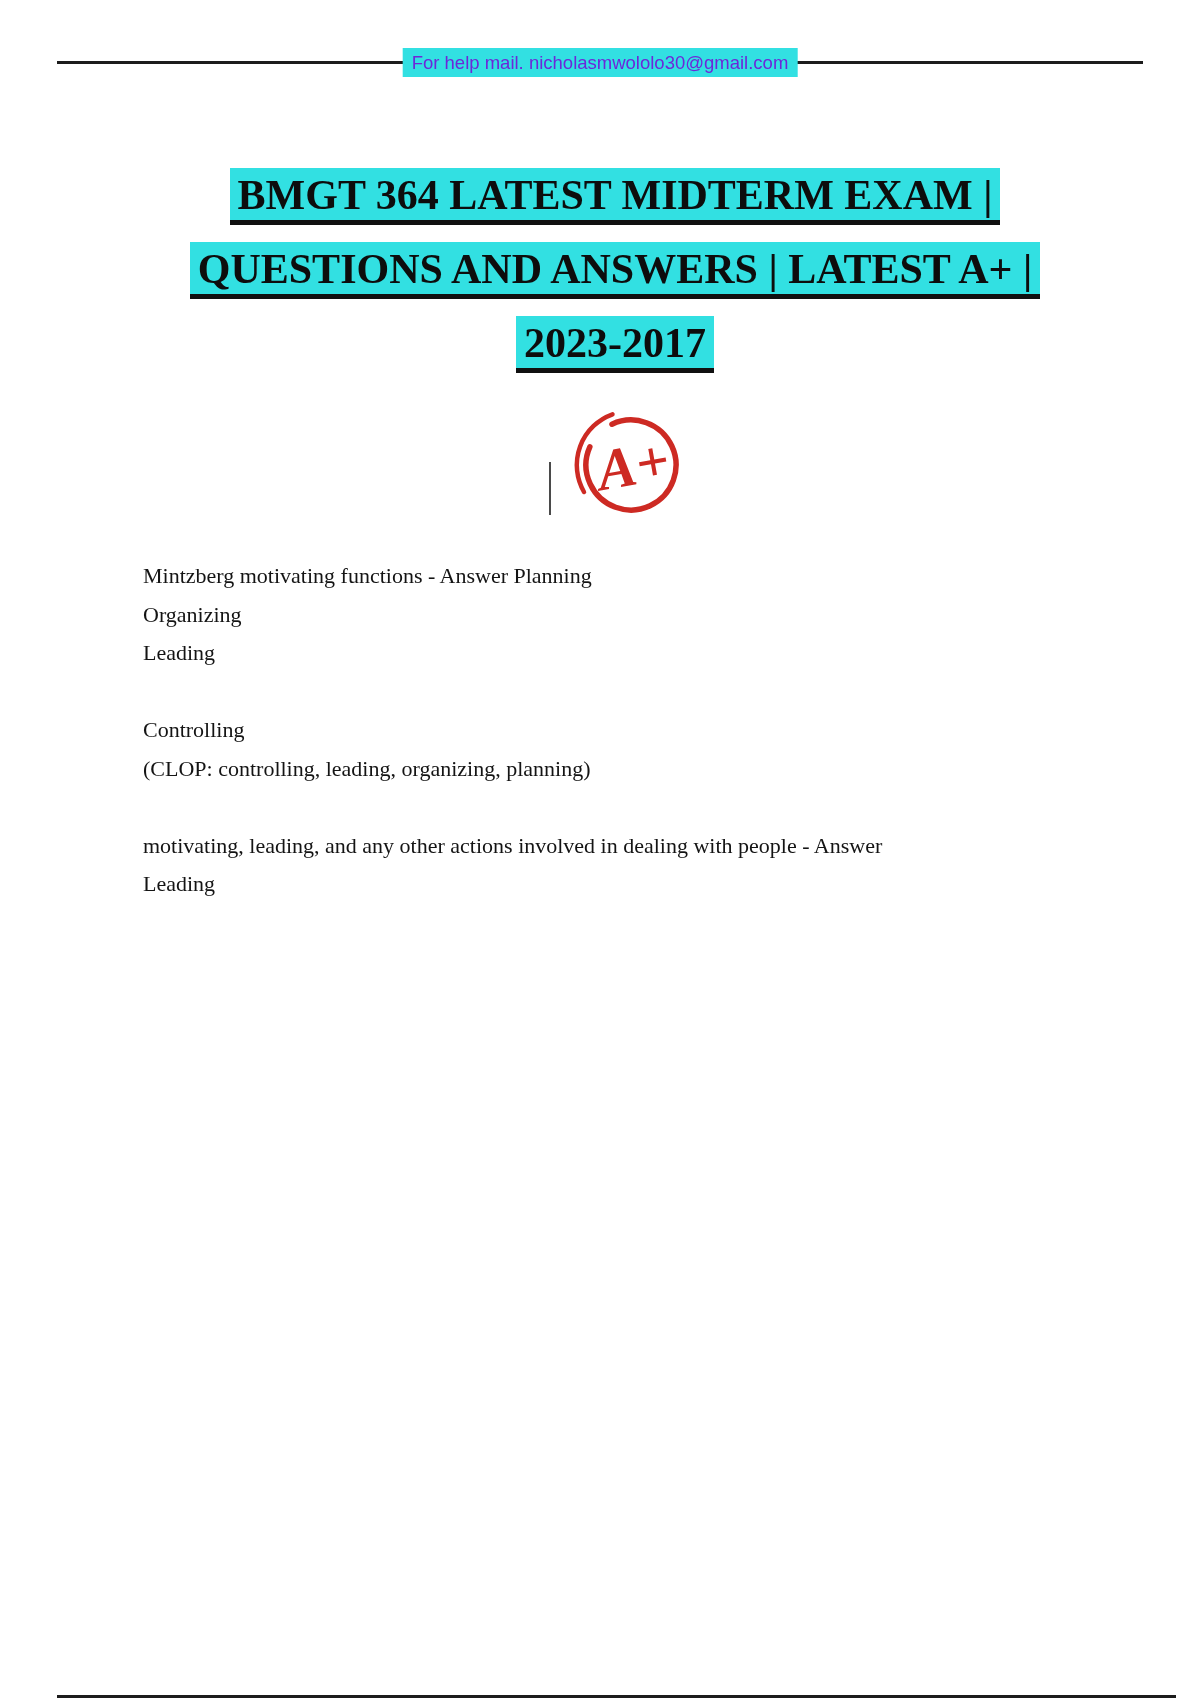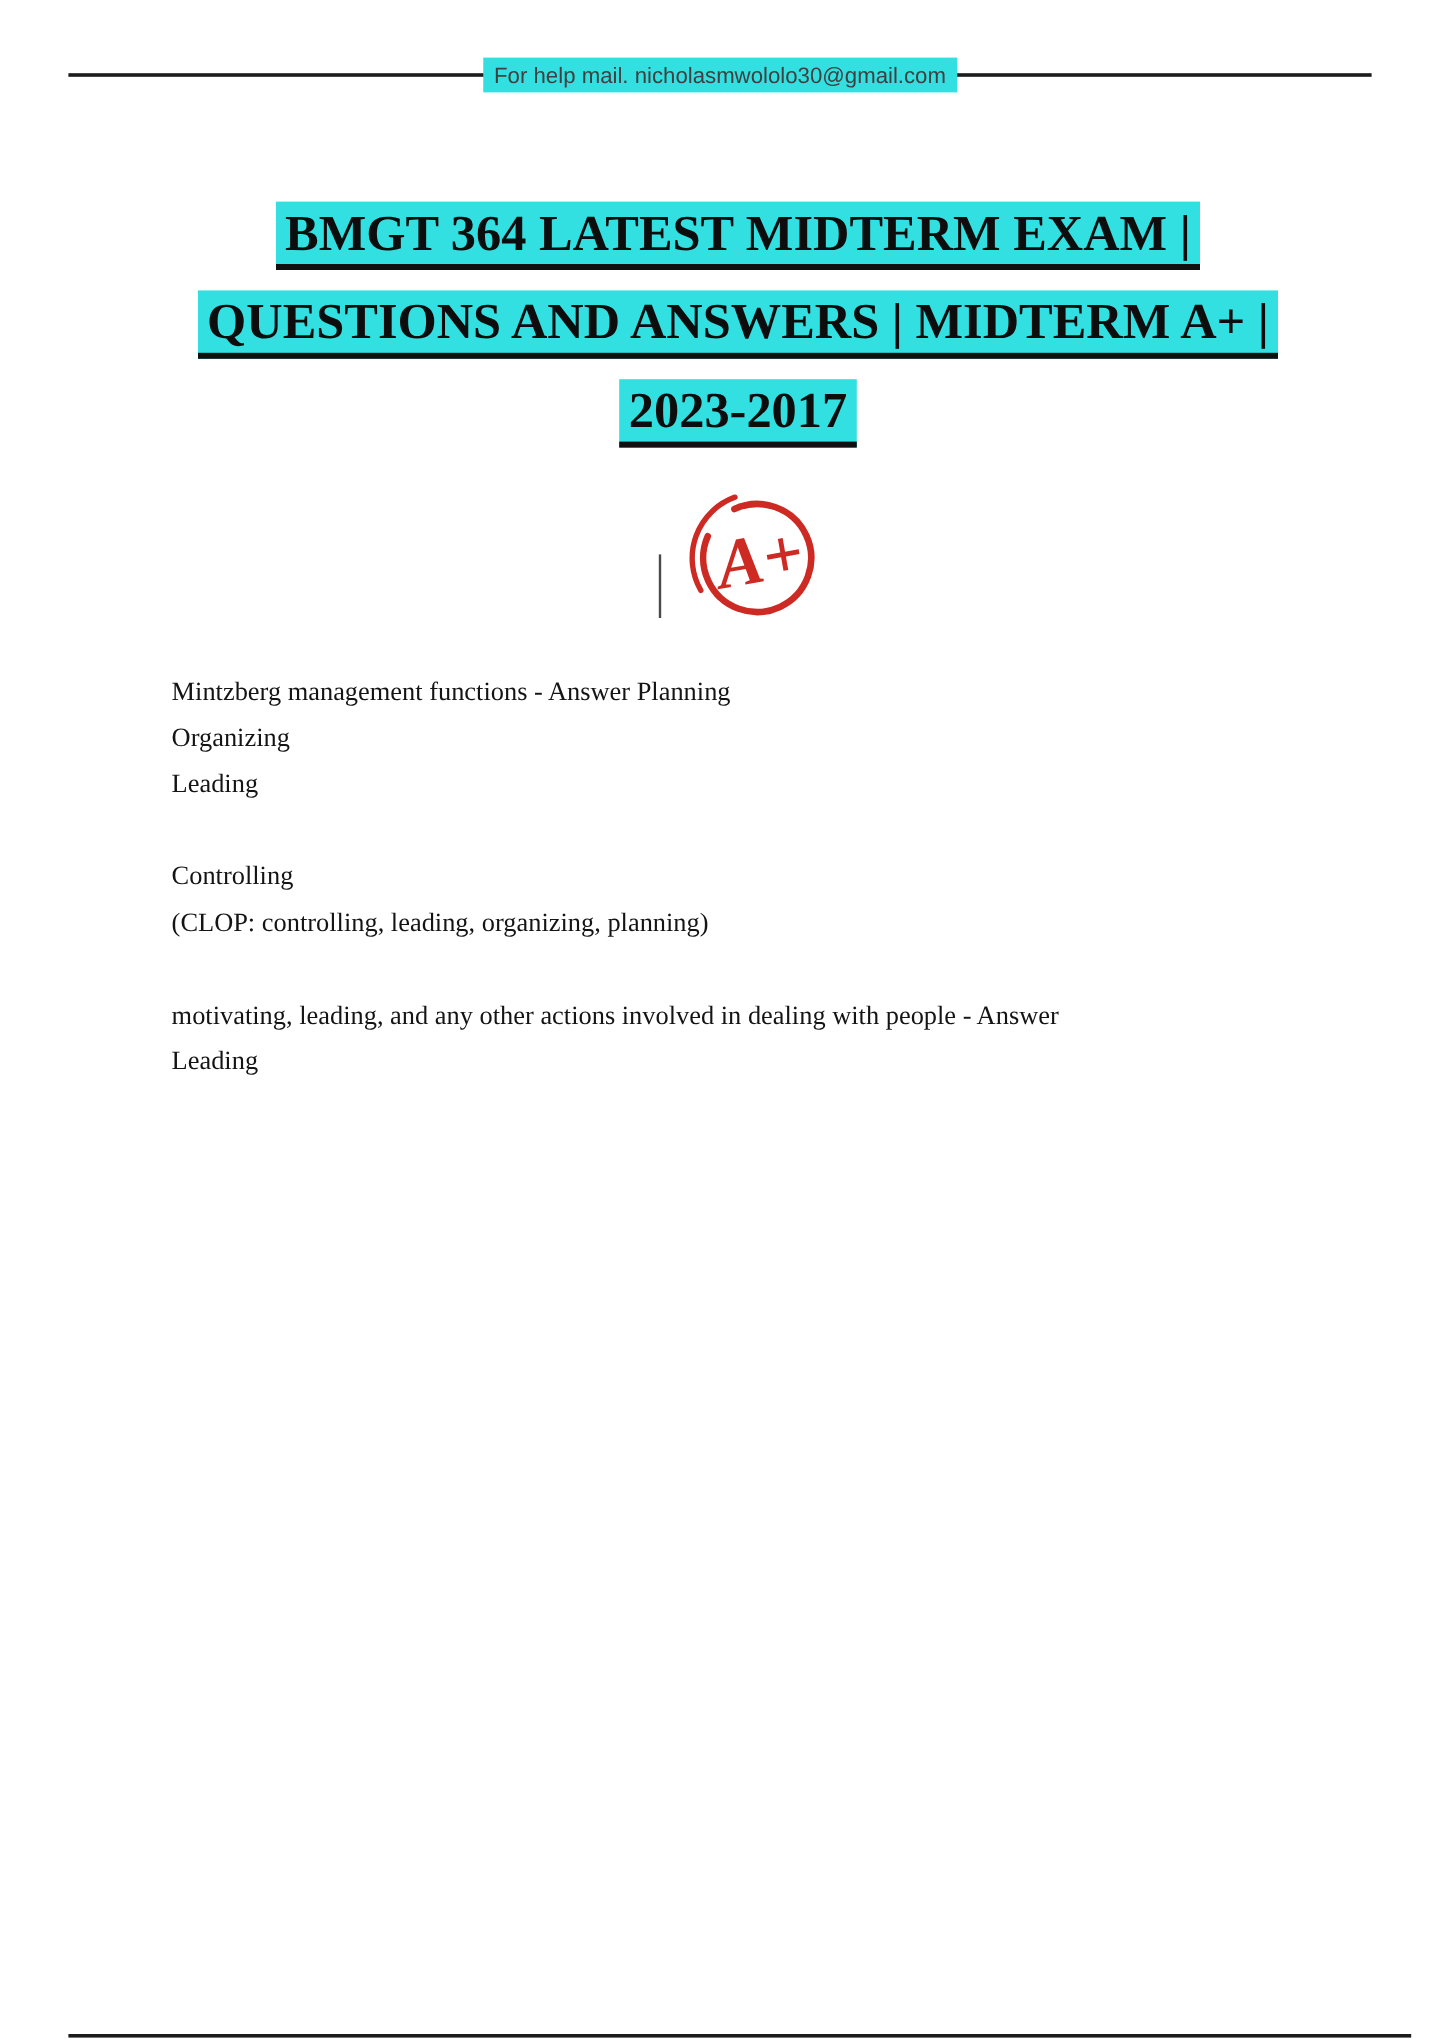--- a/index.html
+++ b/index.html
@@ -24,21 +24,21 @@
     background:var(--rule-black,#1c1c1c);
   }
   .rule.header{left:57px;top:61px;width:1086px;}
   .rule.footer{left:57px;top:1695px;width:1119px;}
   .help-label{
     position:absolute;top:48px;left:600px;
     transform:translateX(-50%);
     background:var(--highlight-cyan,#32e0e2);
     font-family:"Liberation Sans","DejaVu Sans",sans-serif;
     font-size:18.5px;line-height:21px;
-    color:#404040;
+    color:#6d28d9;
     padding:4px 9px;
     white-space:nowrap;
     z-index:2;
     text-align:center;
   }
   .title-block{
     position:absolute;top:168px;left:0;width:1196px;
     padding-left:34px;
     text-align:center;
   }
@@ -79,37 +79,37 @@
 <div class="page">
 
   <div class="rule header"></div>
   <div class="help-label">For help mail. nicholasmwololo30@gmail.com</div>
 
   <div class="title-block">
     <div class="t-line">
       <span class="hl">BMGT 364 LATEST MIDTERM EXAM |</span>
     </div>
     <div class="t-line">
-      <span class="hl">QUESTIONS AND ANSWERS | MIDTERM A+ |</span>
+      <span class="hl">QUESTIONS AND ANSWERS | LATEST A+ |</span>
     </div>
     <div class="t-line">
       <span class="hl">2023-2017</span>
     </div>
   </div>
 
   <svg class="badge" viewBox="0 0 150 125" xmlns="http://www.w3.org/2000/svg">
     <circle cx="76" cy="60" r="45" fill="none" stroke="#cd2a23" stroke-width="5.5" stroke-linecap="round" stroke-dasharray="250 33" transform="rotate(245 76 60)"></circle>
     <path d="M 29 87 A 54 54 0 0 1 57.5 9.3" fill="none" stroke="#cd2a23" stroke-width="4.5" stroke-linecap="round"></path>
     <text x="78" y="80" text-anchor="middle" font-family="Liberation Serif, DejaVu Serif, serif" font-style="italic" font-weight="bold" font-size="58" fill="#cd2a23" transform="rotate(-10 76 60)">A+</text>
   </svg>
 
   <div class="text-cursor"></div>
 
   <div class="body-text">
-      <p class="qa">Mintzberg management functions - Answer Planning
+      <p class="qa">Mintzberg motivating functions - Answer Planning
 Organizing
 Leading</p>
       <p class="qa">Controlling
 (CLOP: controlling, leading, organizing, planning)</p>
       <p class="qa">motivating, leading, and any other actions involved in dealing with people - Answer
 Leading</p>
     </div>
 
   <div class="rule footer"></div>
 </div>

